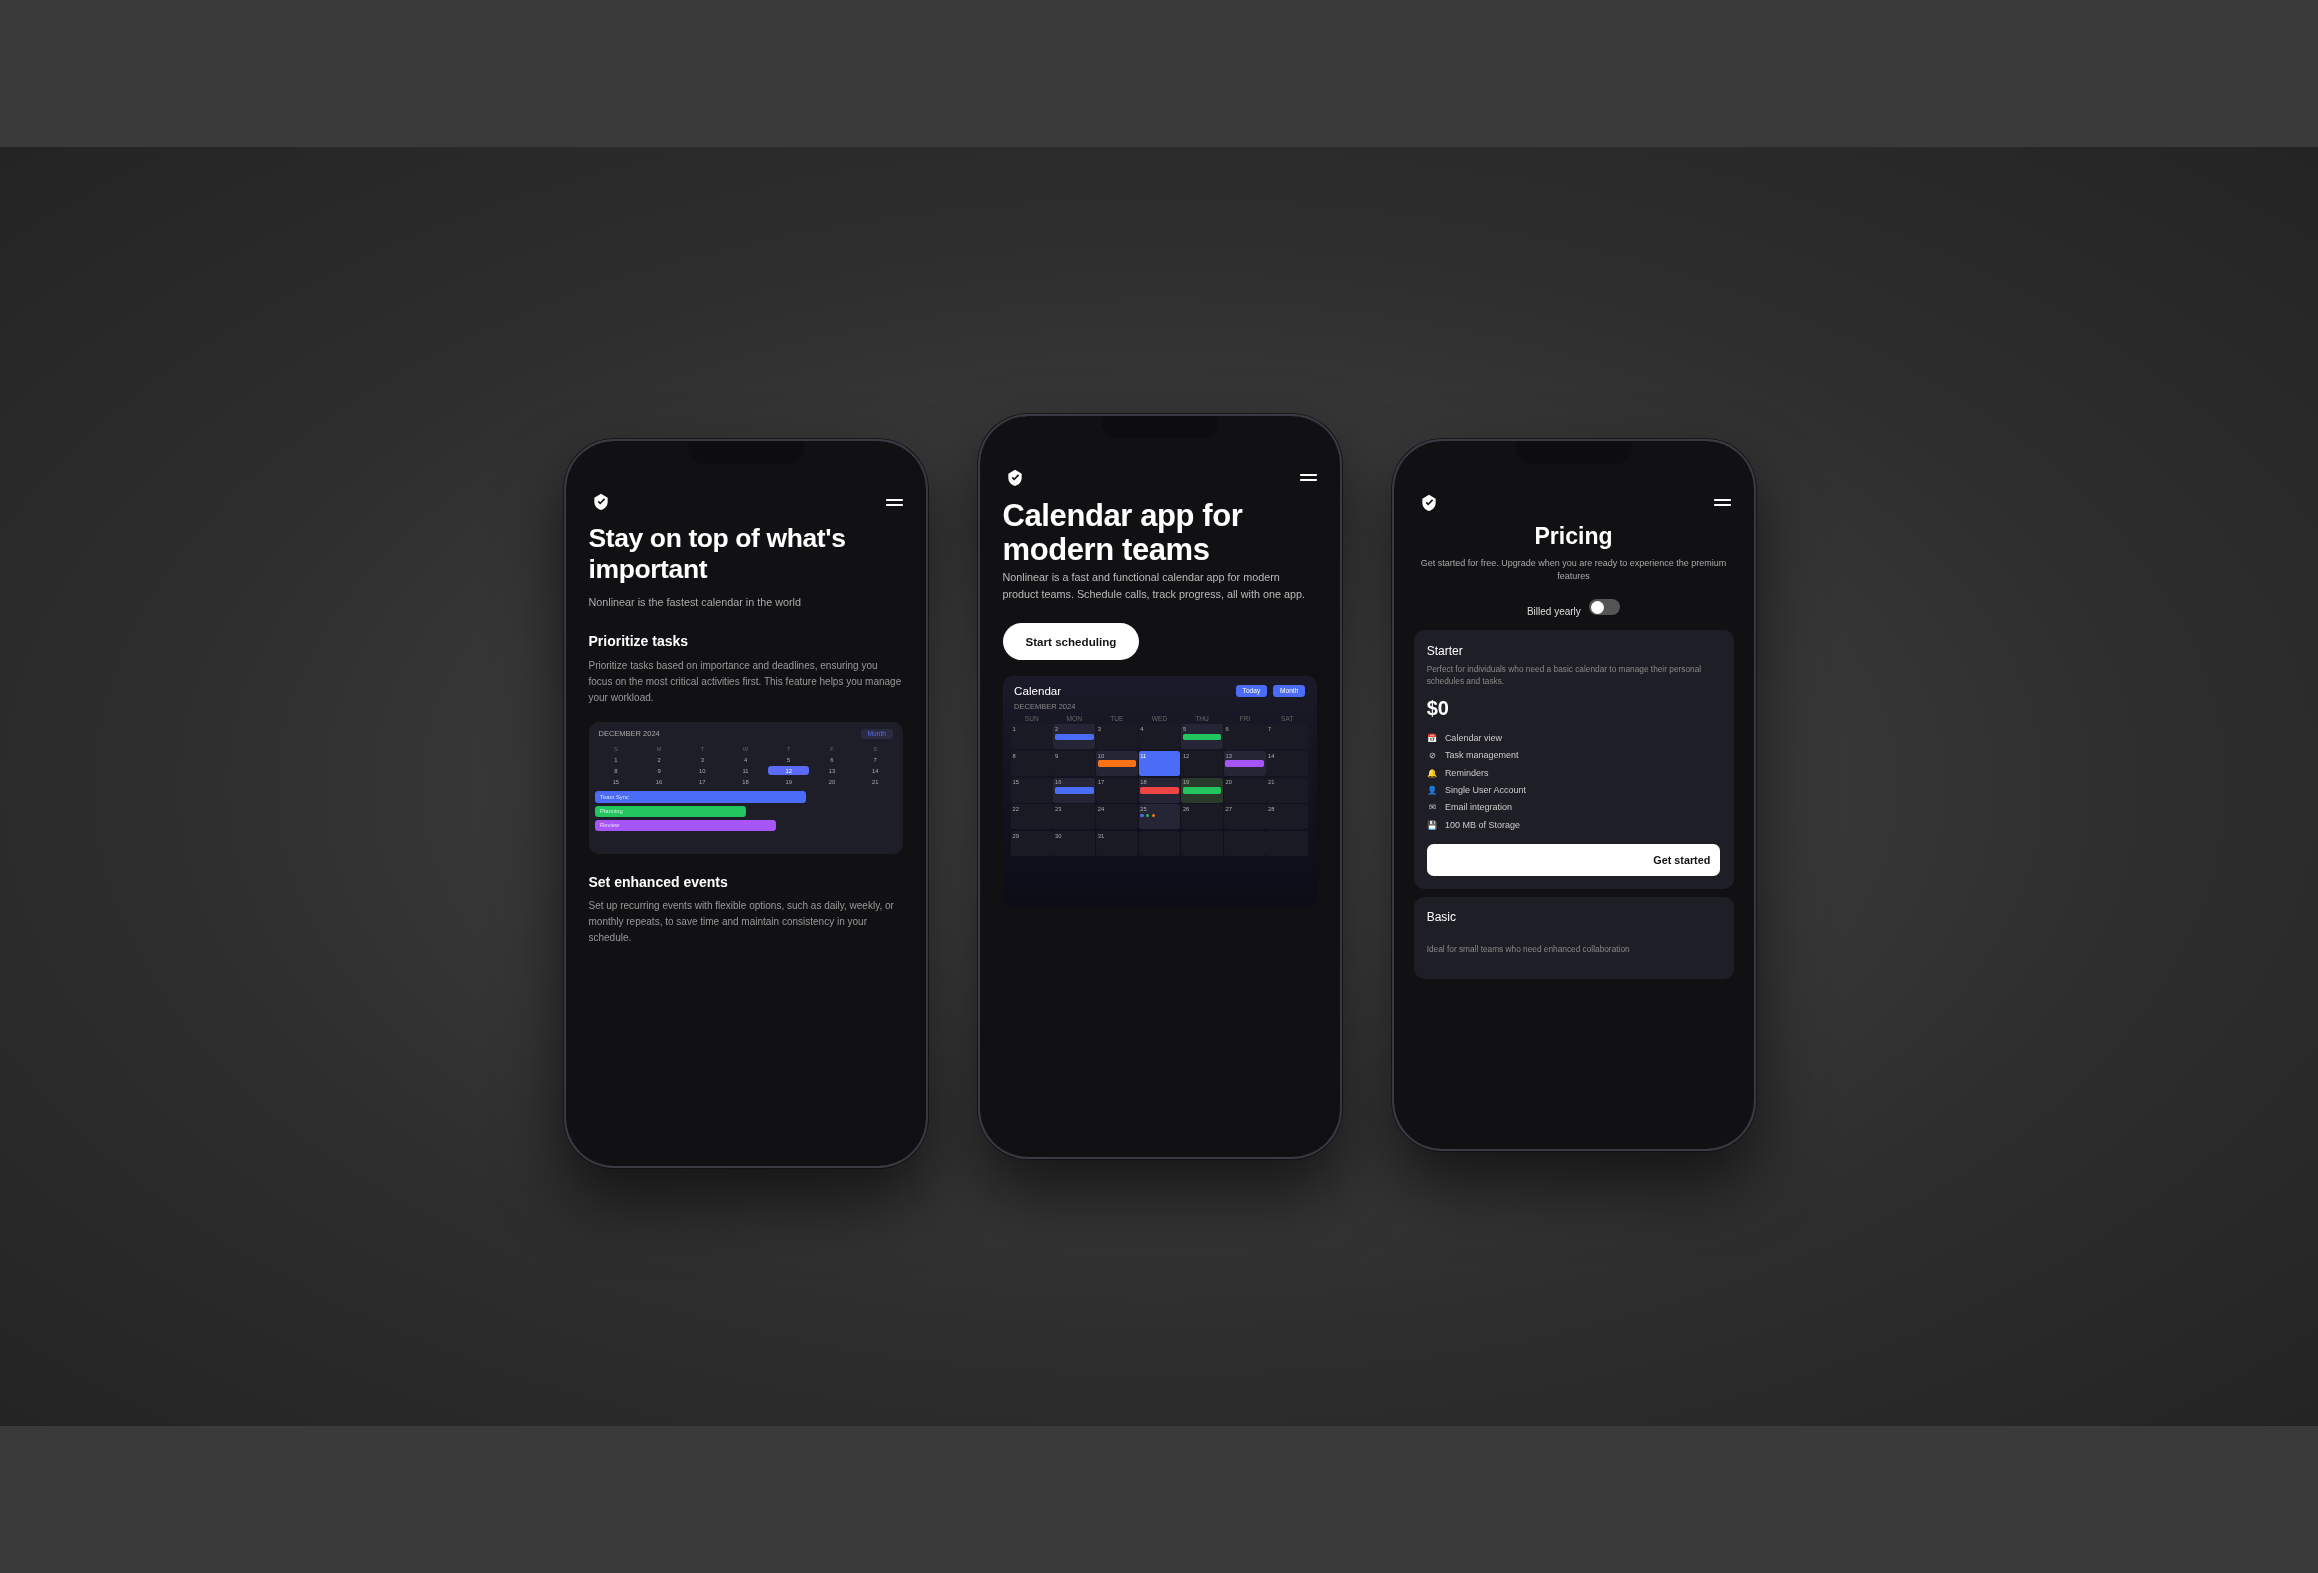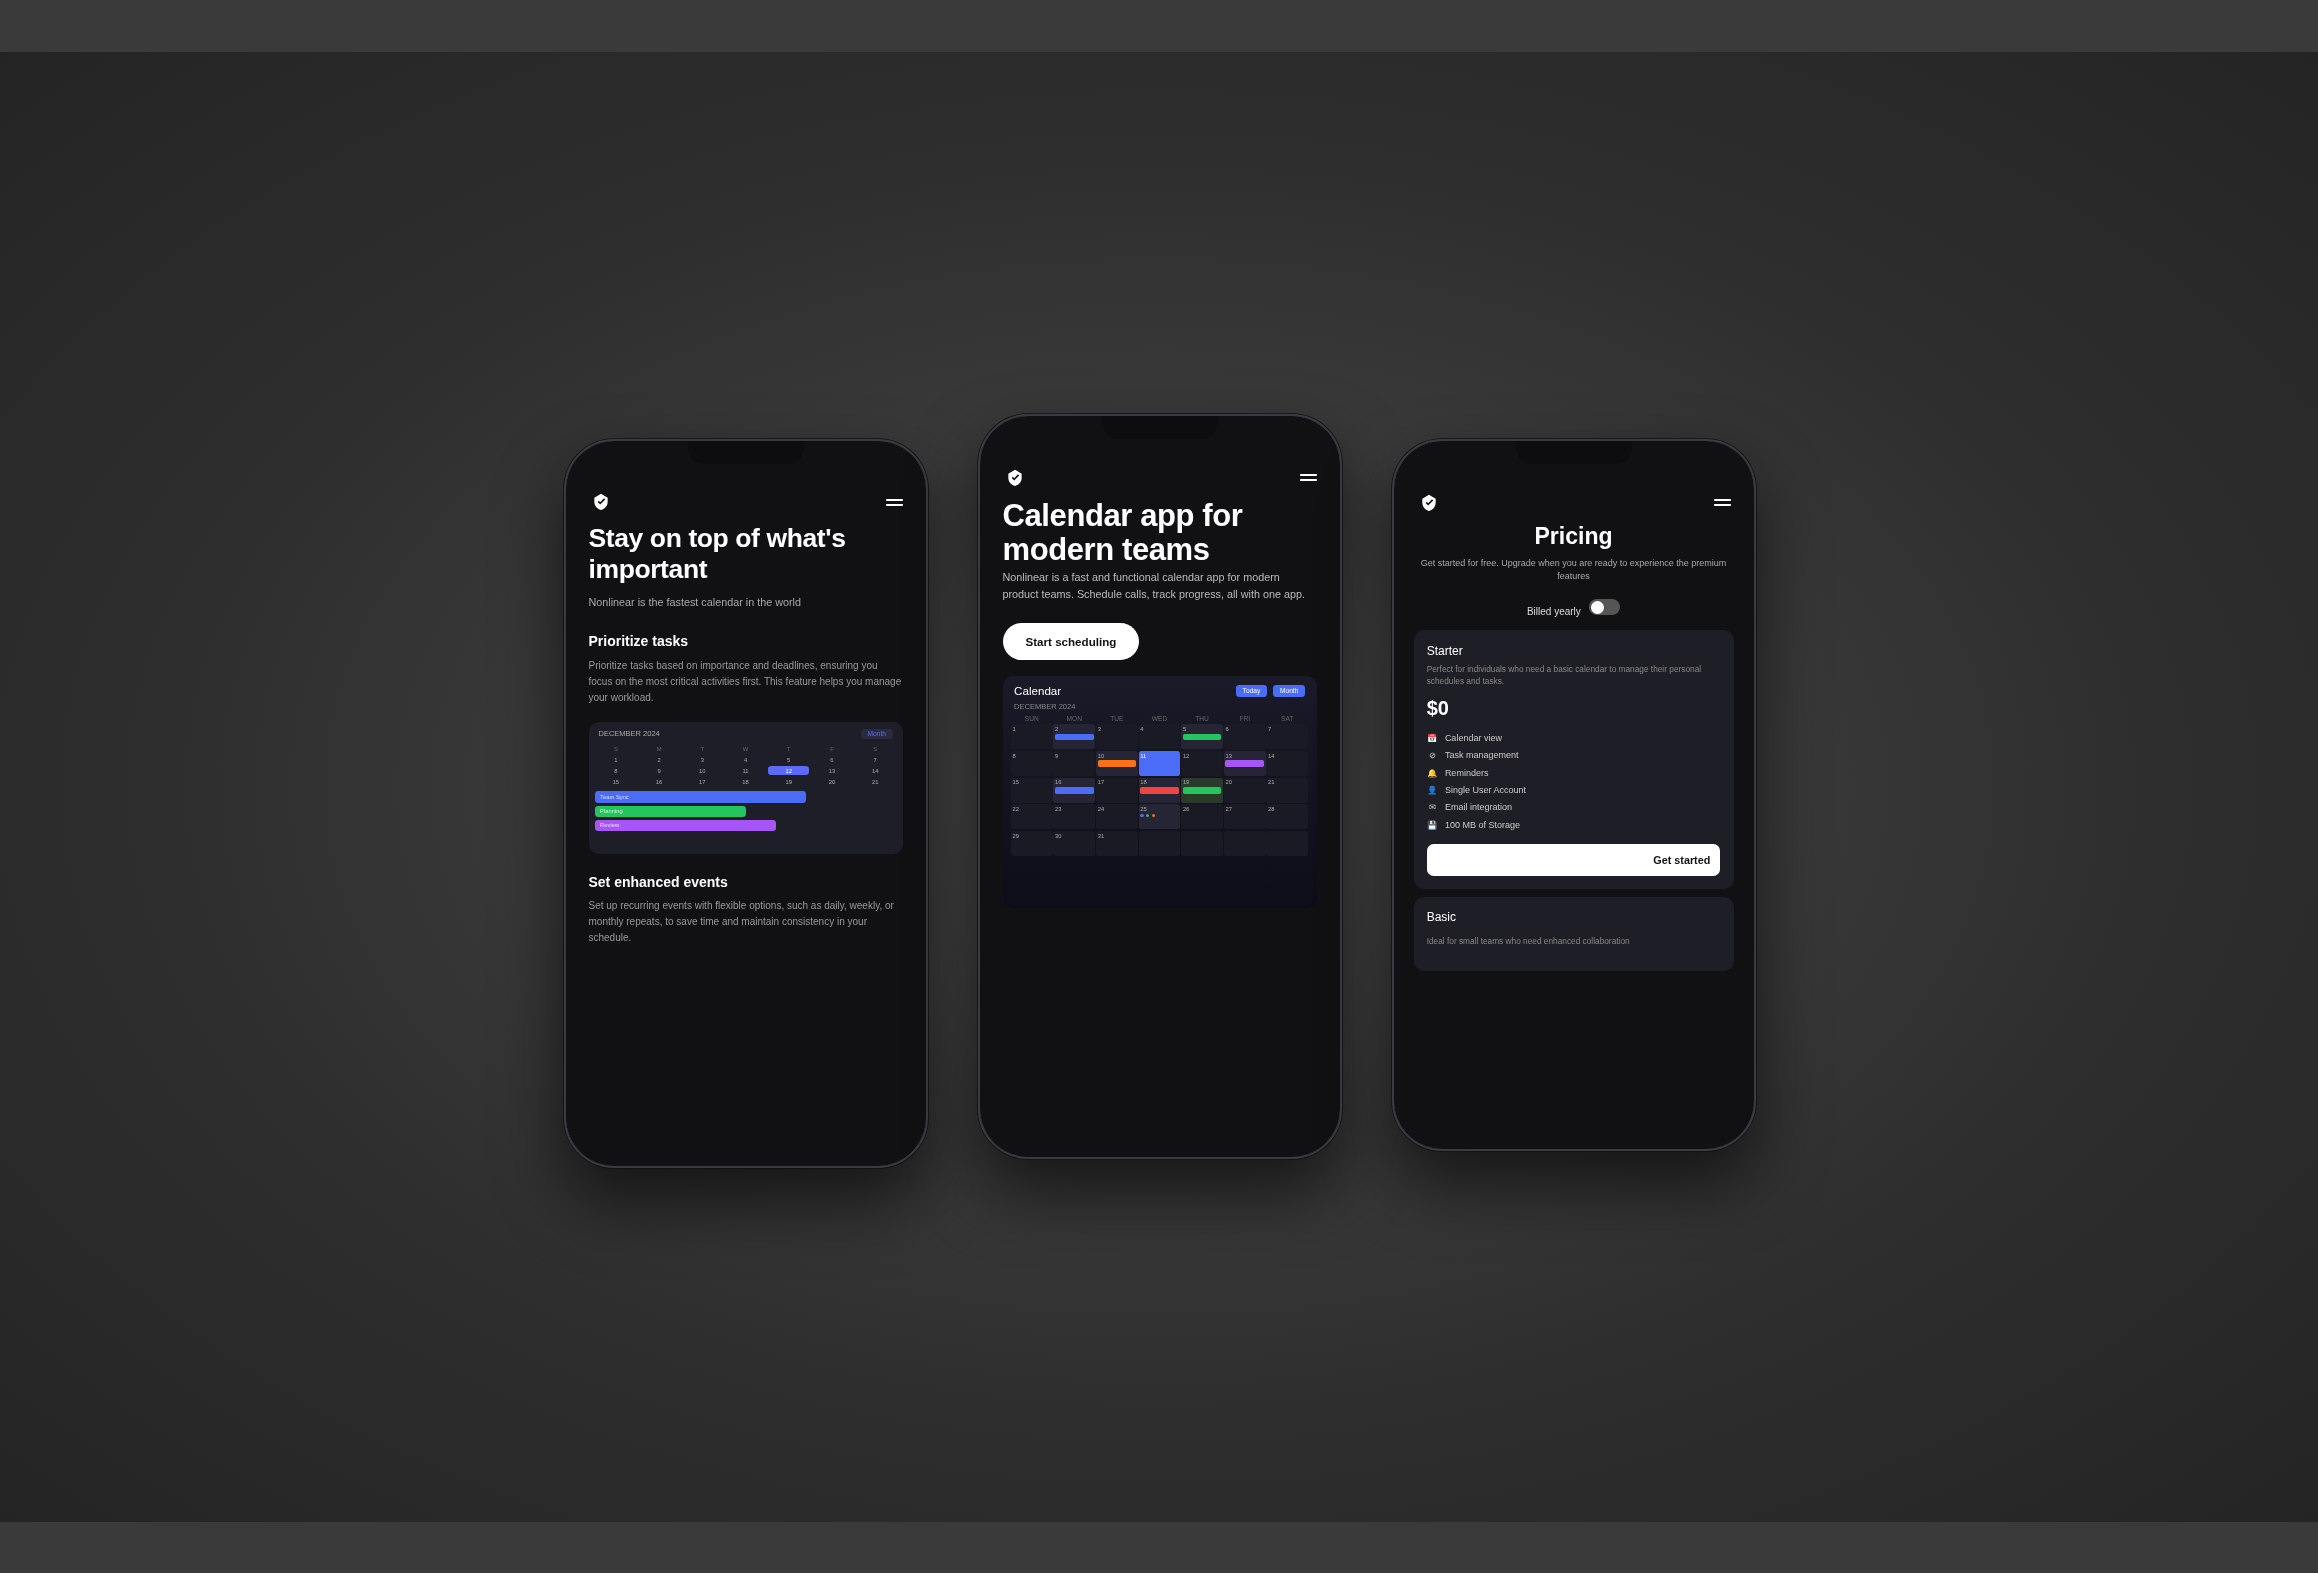--- a/index.html
+++ b/index.html
@@ -10,21 +10,21 @@
       background: #3a3a3a;
       display: flex;
       align-items: center;
       justify-content: center;
       font-family: -apple-system, BlinkMacSystemFont, 'Segoe UI', sans-serif;
       overflow: hidden;
     }
 
     .scene {
       width: 2319px;
-      height: 1470px;
+      height: 1279px;
       position: relative;
       display: flex;
       align-items: center;
       justify-content: center;
       gap: 50px;
     }
 
     
     .scene::before {
       content: '';
@@ -531,21 +531,21 @@
       font-weight: 600;
       cursor: pointer;
       text-align: right;
     }
 
     .pricing-card.basic {
       background: #1e1e26;
     }
 
     .pricing-card.basic h3 {
-      margin-bottom: 11px;
+      margin-bottom: 19px;
     }
   </style>
 </head>
 <body>
 
 <div class="scene">
 
   <div class="phone phone-left">
     <div class="screen">
       <div class="status-bar"></div>

